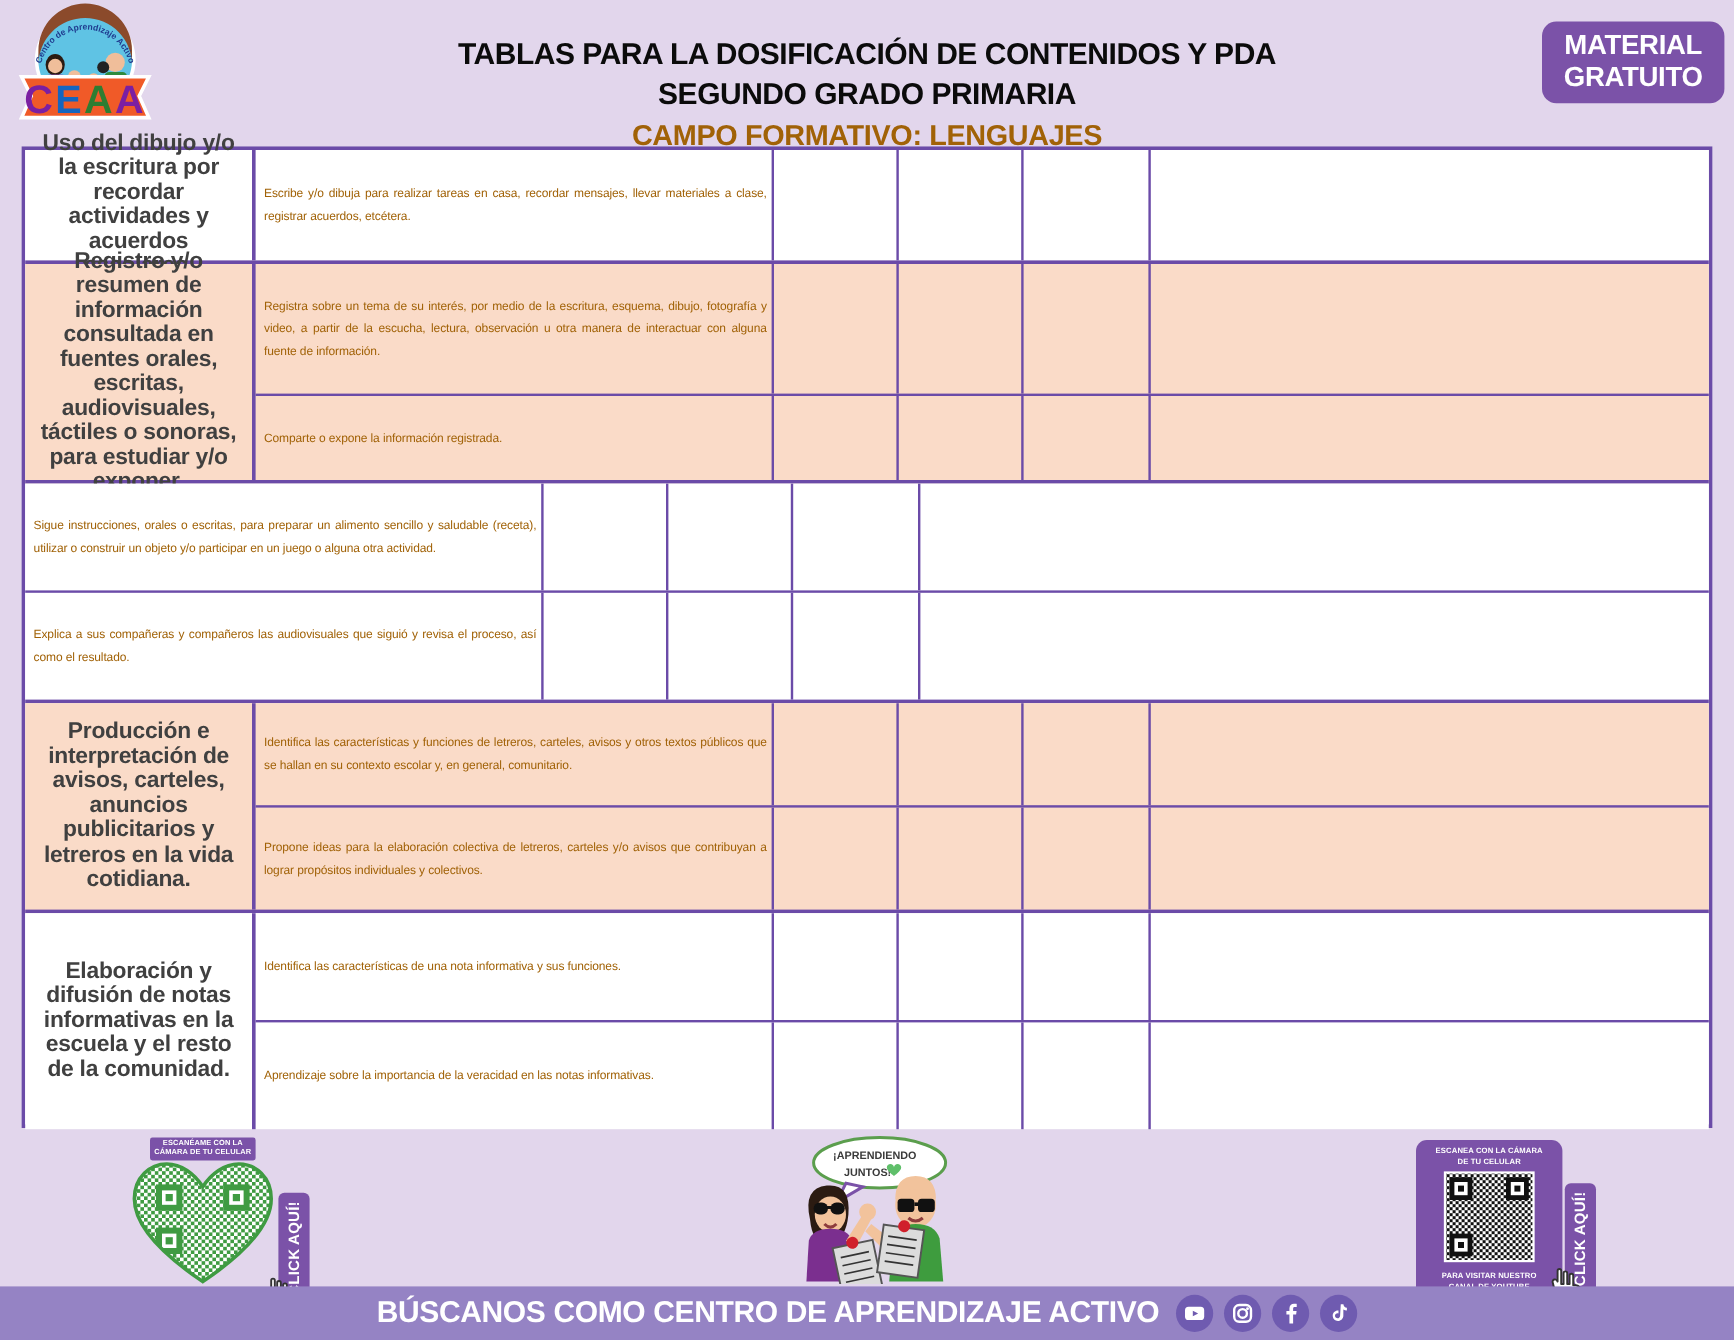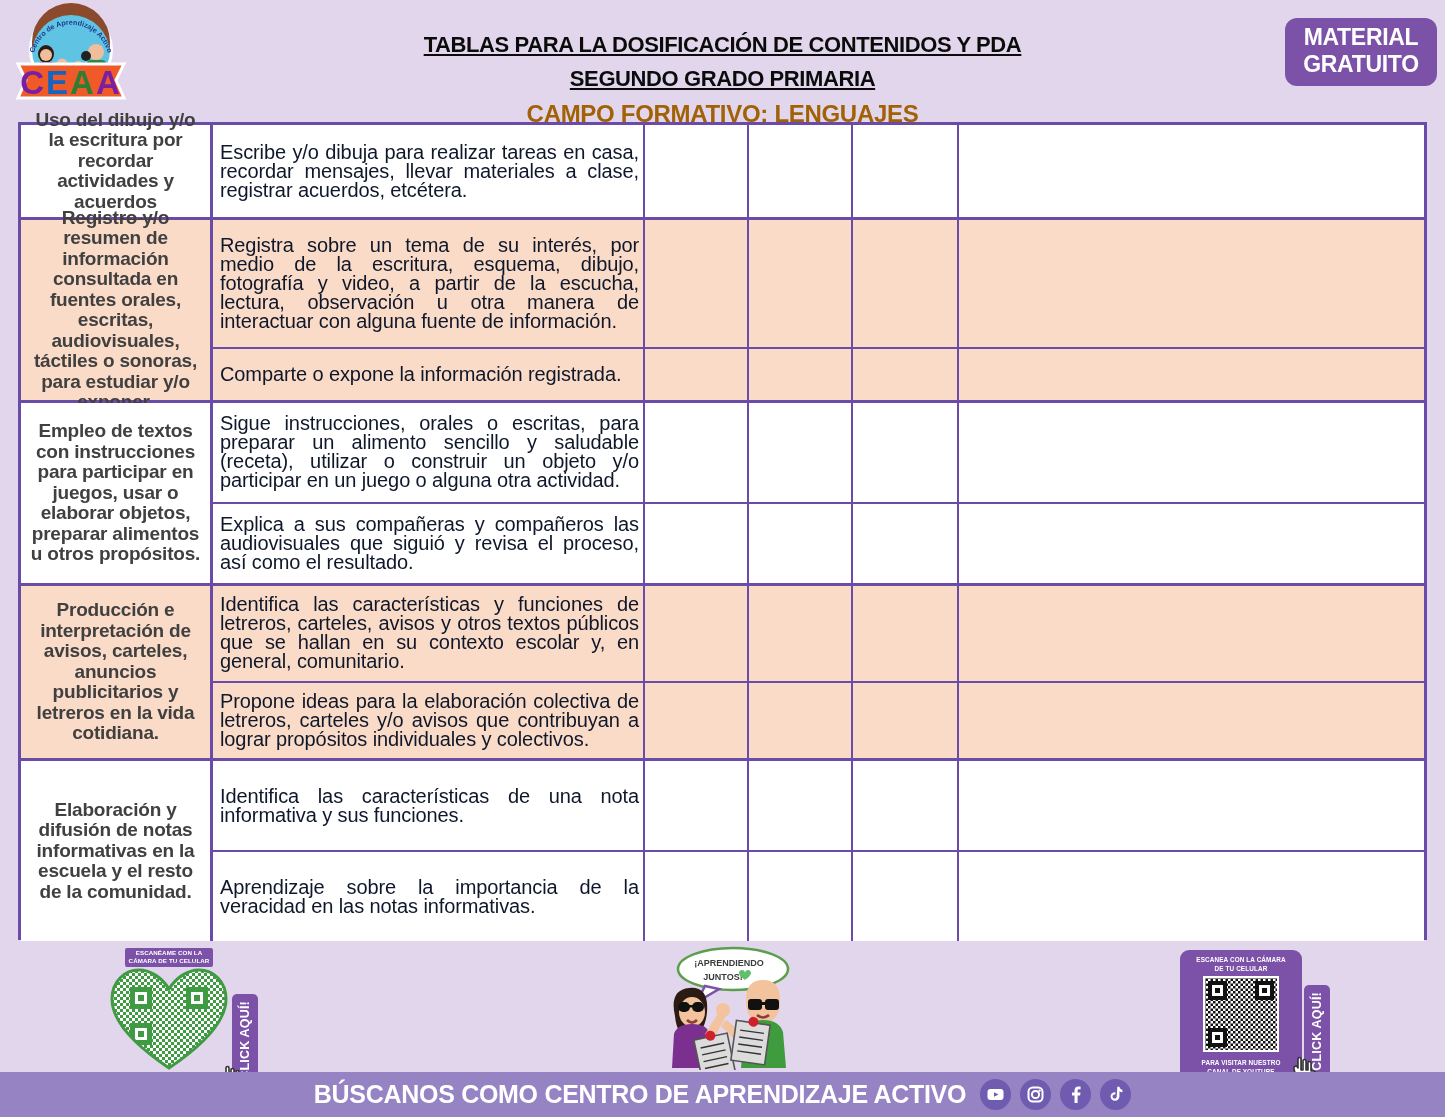--- a/index.html
+++ b/index.html
@@ -10,22 +10,22 @@
     overflow: hidden;
   }
   .page { position: relative; width: 1445px; height: 1117px; background: #E2D6EC; }
 
   
   .header { position: absolute; left: 0; top: 0; width: 1445px; height: 122px; }
   .logo { position: absolute; left: 12px; top: 2px; width: 118px; height: 104px; }
   .logo svg { display: block; }
   .titles { position: absolute; left: 180px; top: 28px; width: 1085px; text-align: center; }
   .t1, .t2 {
-    font-size: 22px; font-weight: bold; color: #0b0b0b;
-    letter-spacing: -0.4px; line-height: 34px; text-decoration: underline;
+    font-size: 25px; font-weight: bold; color: #0b0b0b;
+    letter-spacing: -0.4px; line-height: 34px;
   }
   .t3 {
     font-size: 24px; font-weight: bold; color: #a16207;
     letter-spacing: -0.3px; line-height: 32px; margin-top: 2px;
   }
   .badge {
     position: absolute; right: 8px; top: 18px;
     width: 152px; padding: 6px 6px 8px;
     background: #7B52A8; border-radius: 12px;
     text-align: center;
@@ -68,21 +68,21 @@
   .pda-row { display: flex; flex-direction: row; flex: 1 1 auto; border-bottom: 2px solid #6B4BA8; }
   .pda-row:last-child { border-bottom: none; }
 
   .pda-text {
     width: 432px; flex: 0 0 432px;
     border-right: 2px solid #6B4BA8;
     display: flex; align-items: center;
     padding: 6px 4px 6px 7px;
   }
   .pda-text span {
-    font-size: 20px; color: #0f172a; line-height: 19px;
+    font-size: 10px; color: #a16207; line-height: 19px;
     text-align: justify; text-align-last: left;
     letter-spacing: -0.1px; display: block; width: 100%;
   }
   .mark-cell { flex: 0 0 104px; border-right: 2px solid #6B4BA8; }
   .mark-cell.c2 { flex: 0 0 104px; }
   .mark-cell.c3 { flex: 0 0 106px; }
   .obs-cell { flex: 1 1 auto; }
 
   
   .footer { position: absolute; left: 0; top: 940px; width: 1445px; height: 134px; }
@@ -225,23 +225,20 @@
               <span>Comparte o expone la información registrada.</span>
             </div>
             <div class="mark-cell c1"></div>
             <div class="mark-cell c2"></div>
             <div class="mark-cell c3"></div>
             <div class="obs-cell"></div>
           </div>
         </div>
       </div>
       <div class="group white" style="height: 183px;">
-        <div class="content-cell">
-          <span>Empleo de textos con instrucciones para participar en juegos, usar o elaborar objetos, preparar alimentos u otros propósitos.</span>
-        </div>
         <div class="pda-stack">
           <div class="pda-row">
             <div class="pda-text">
               <span>Sigue instrucciones, orales o escritas, para preparar un alimento sencillo y saludable (receta), utilizar o construir un objeto y/o participar en un juego o alguna otra actividad.</span>
             </div>
             <div class="mark-cell c1"></div>
             <div class="mark-cell c2"></div>
             <div class="mark-cell c3"></div>
             <div class="obs-cell"></div>
           </div>

